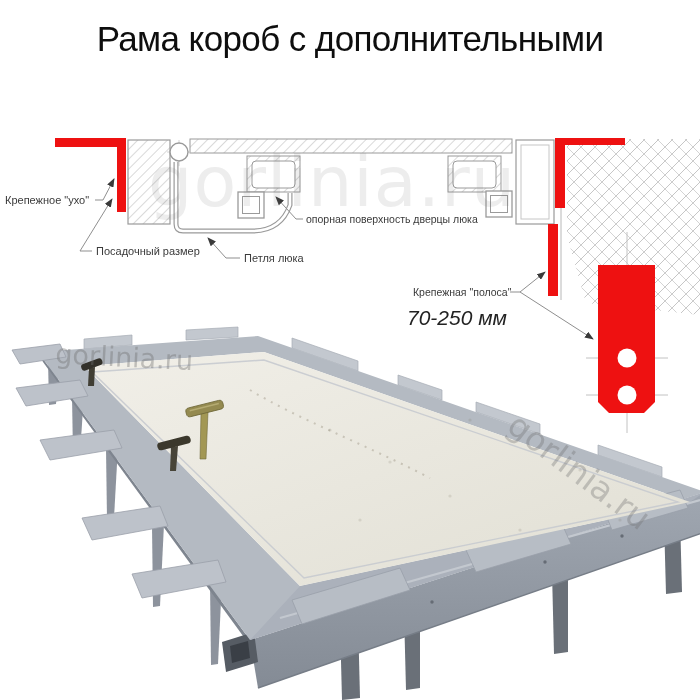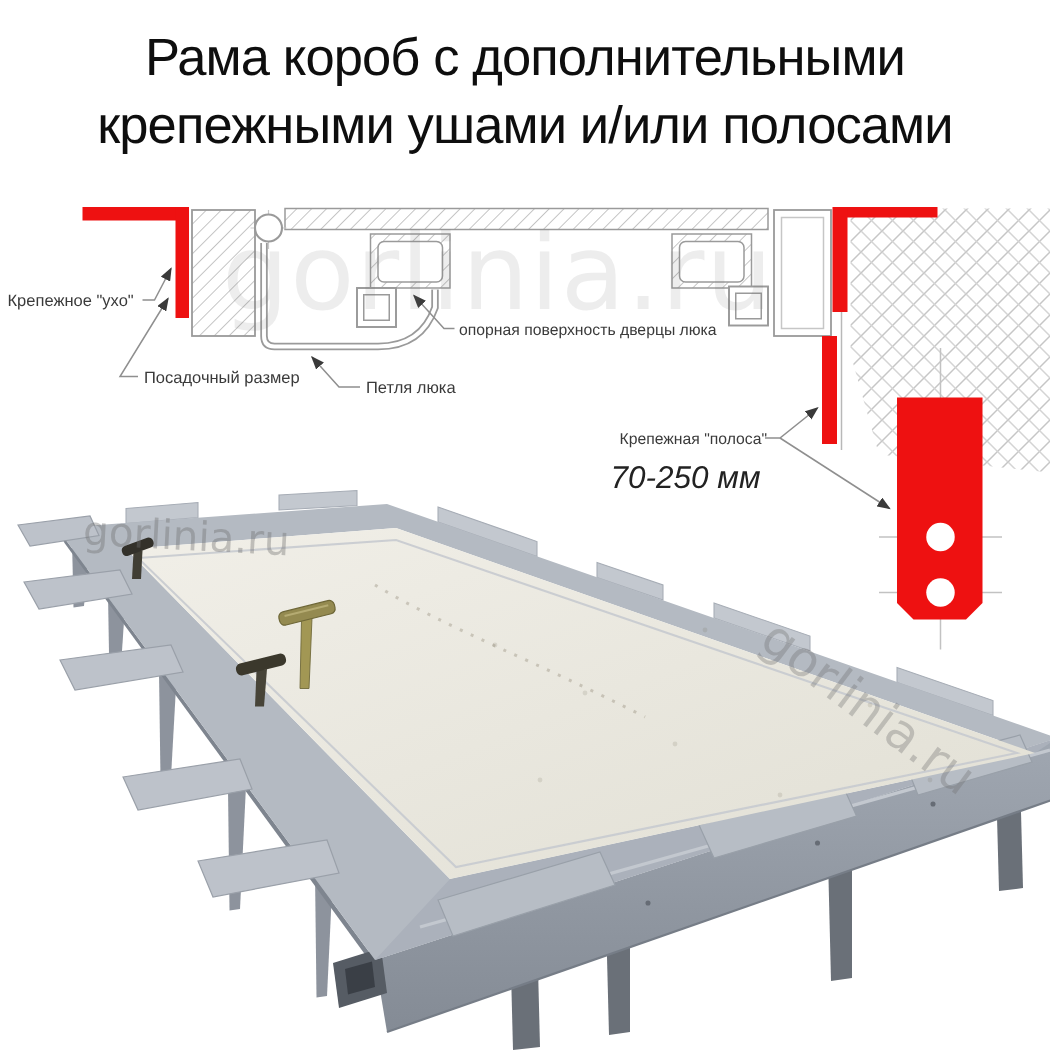--- a/index.html
+++ b/index.html
@@ -17,21 +17,20 @@
   .dim-text{font-family:"Liberation Sans",sans-serif;font-size:21px;font-style:italic;fill:#222222;}
   .wm{font-family:"DejaVu Sans",sans-serif;fill:#6f6f6f;}
 </style>
 </head>
 <body>
 
 <div class="page">
 
   <div class="title-block">
     <div>Рама короб с дополнительными</div>
-    <div>крепежными ушами и/или полосами</div>
   </div>
 
   <svg class="scene" width="700" height="700" viewBox="0 0 700 700">
     <defs>
       <pattern id="hatch" width="7" height="7" patternUnits="userSpaceOnUse" patternTransform="rotate(45)">
         <rect width="7" height="7" fill="#ffffff"></rect>
         <line x1="0" y1="0" x2="0" y2="7" stroke="#bfbfbf" stroke-width="1.2"></line>
       </pattern>
       <pattern id="wall" width="14" height="14" patternUnits="userSpaceOnUse">
         <rect width="14" height="14" fill="#ffffff"></rect>

